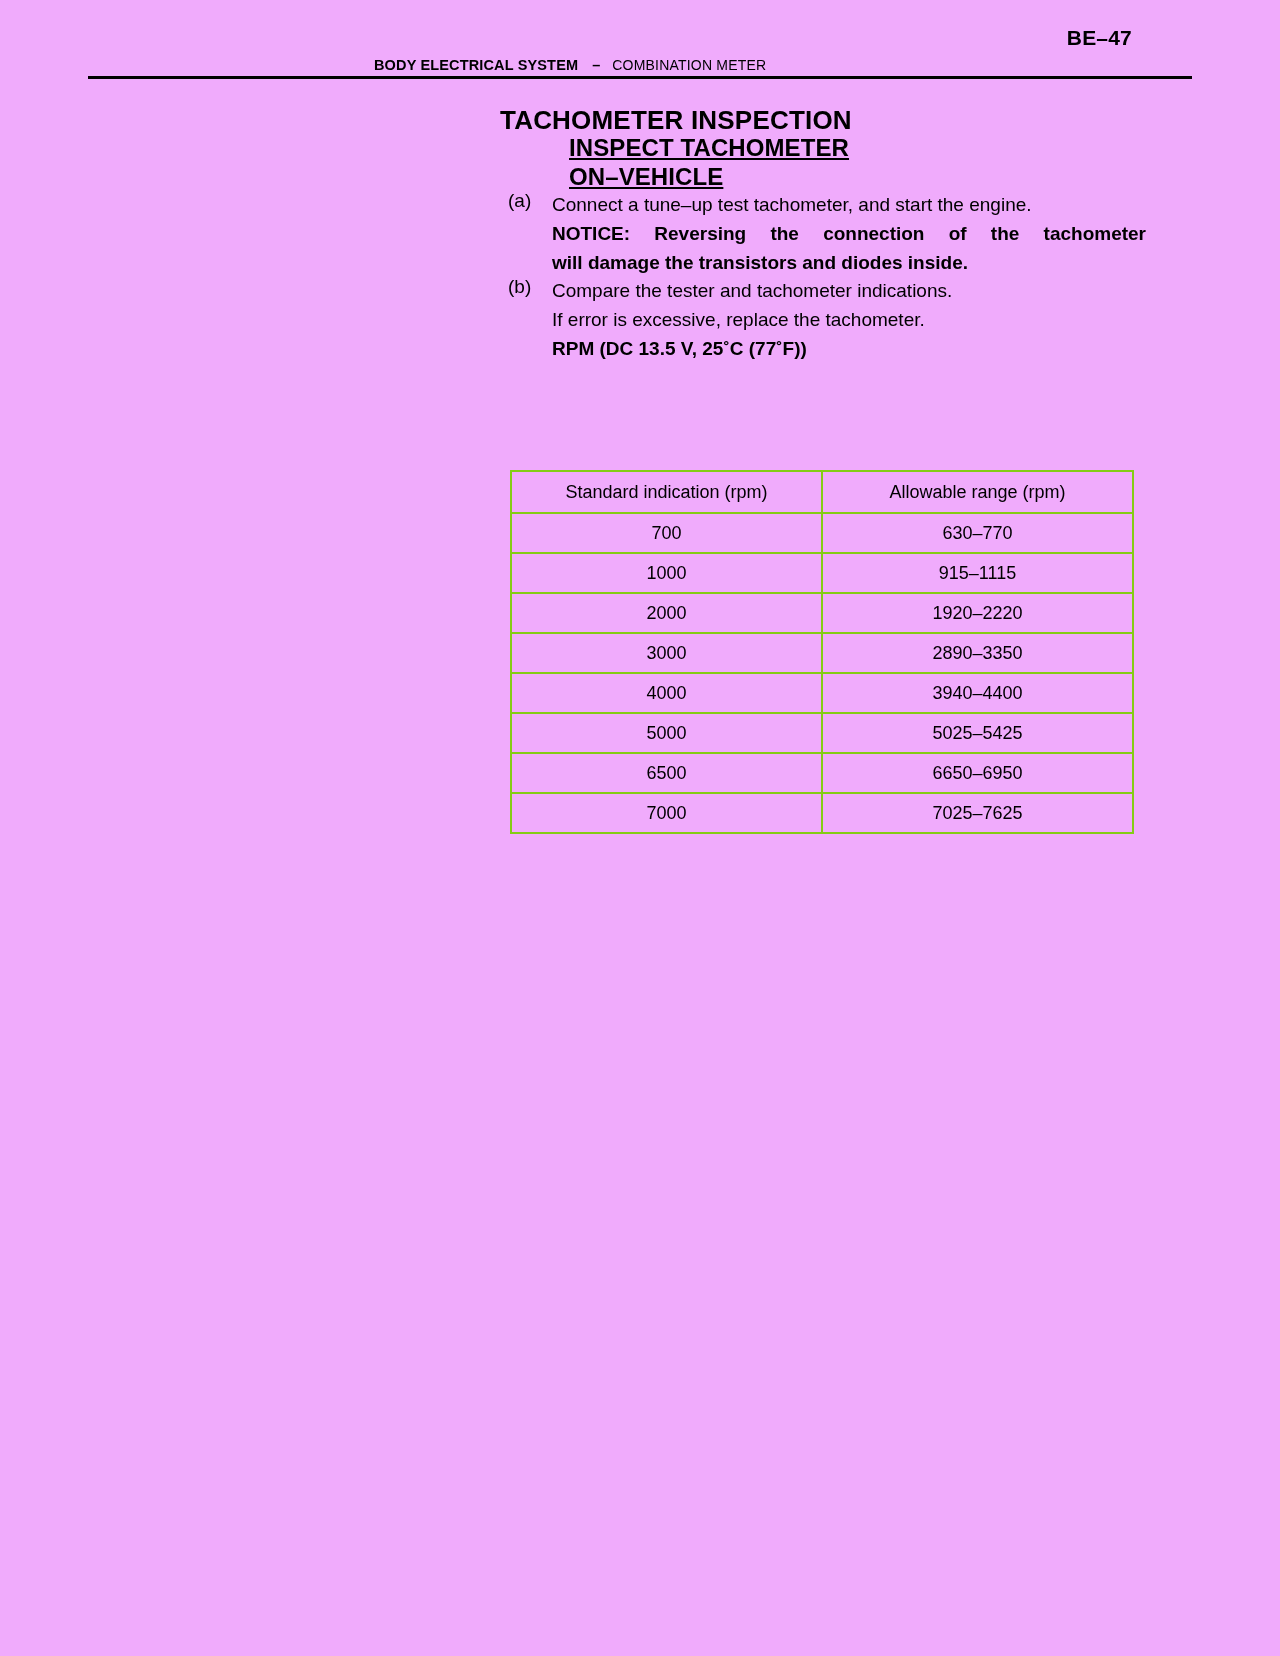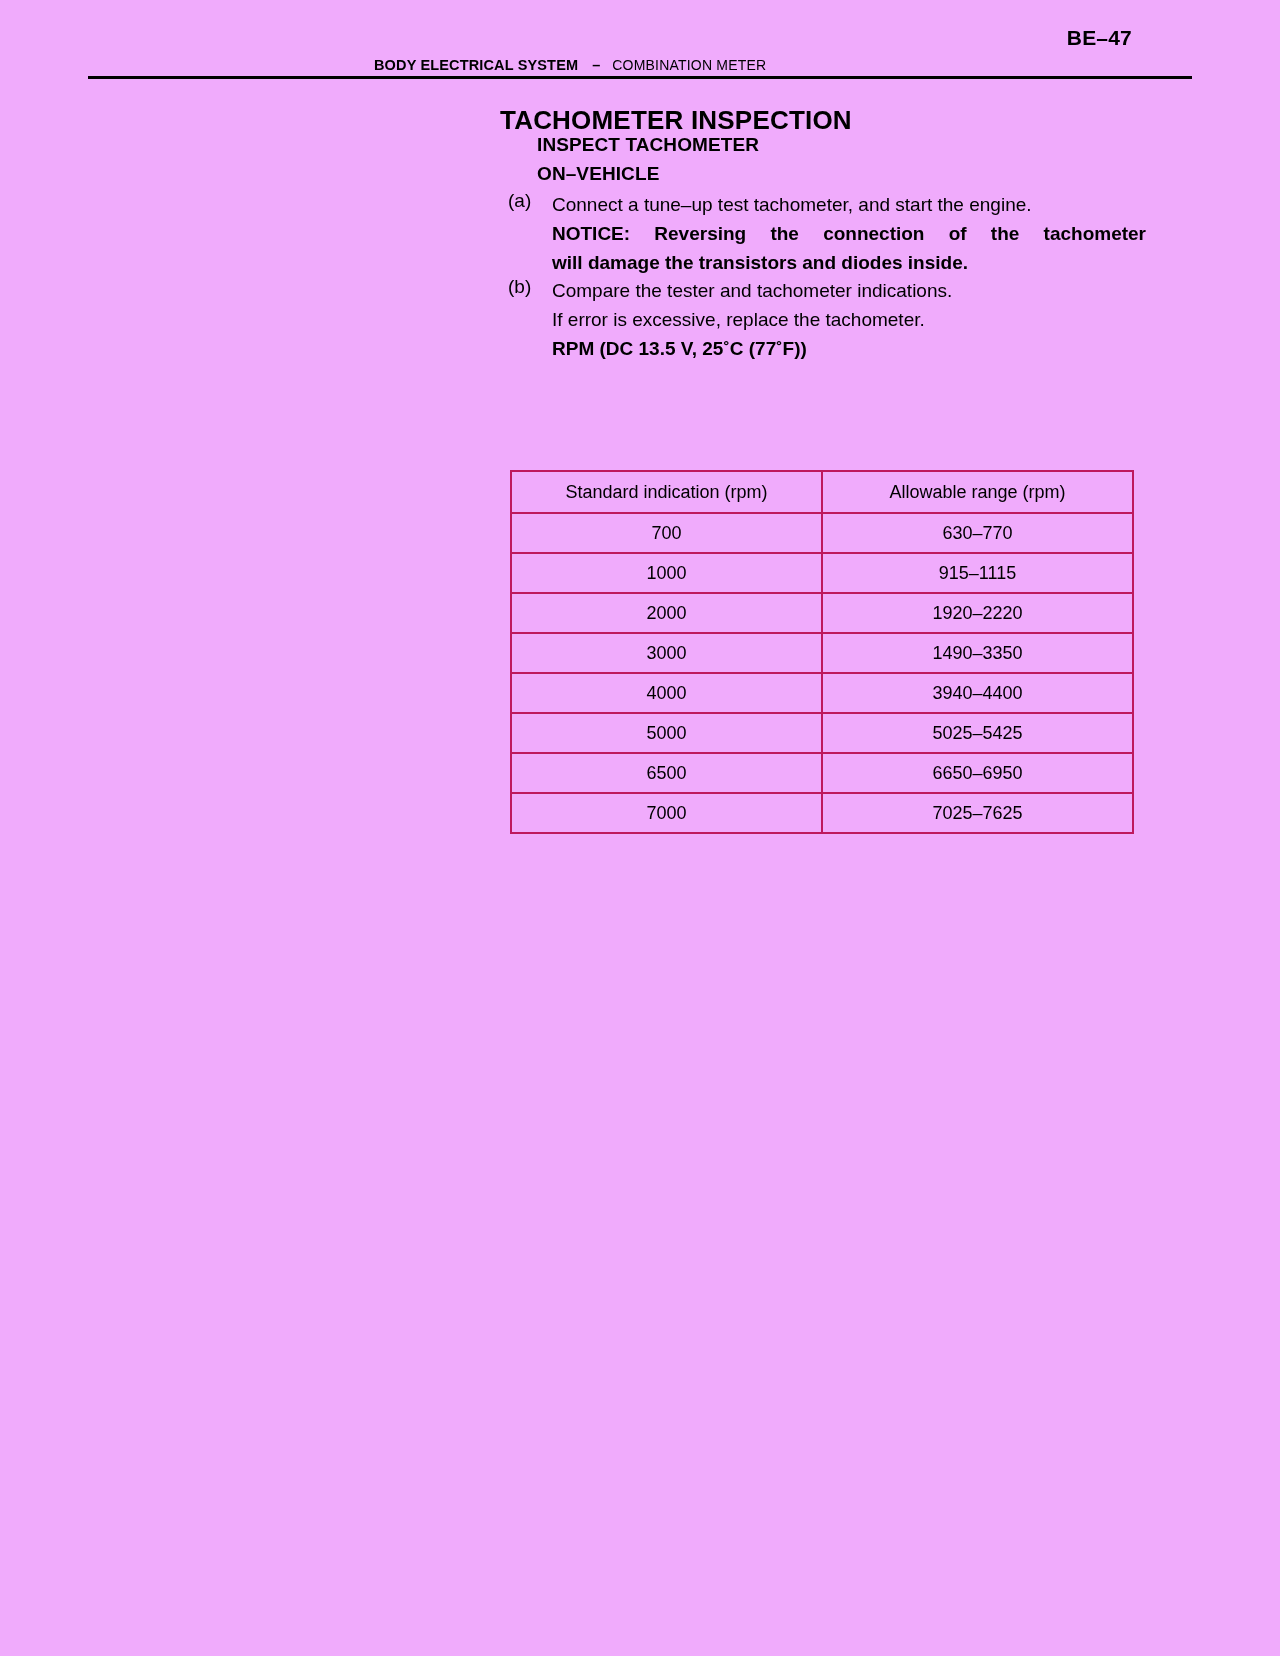--- a/index.html
+++ b/index.html
@@ -84,25 +84,26 @@
     left: 500px;
     top: 0px;
     font-size: 26px;
     font-weight: bold;
     letter-spacing: 0.2px;
     white-space: nowrap;
   }
 
   .sub-heading {
     position: absolute;
-    left: 537px;
-    font-size: 19px;
+    left: 569px;
+    font-size: 24px;
     font-weight: bold;
     letter-spacing: 0.1px;
     white-space: nowrap;
+    text-decoration: underline;
   }
   .sub-heading.h1 { top: 46px; }
   .sub-heading.h2 { top: 75px; }
 
   .step {
     position: absolute;
     left: 508px;
     width: 640px;
   }
   .step-marker {
@@ -143,21 +144,21 @@
   
   .spec-table {
     position: absolute;
     left: 510px;
     top: 382px;
     width: 624px;
     border-collapse: collapse;
     table-layout: fixed;
   }
   .spec-table td {
-    border: 2px solid #be185d;
+    border: 2px solid #84cc16;
     height: 34px;
     text-align: center;
     vertical-align: middle;
     font-size: 18px;
     font-weight: normal;
     padding: 2px 4px;
   }
   .spec-table .col-a { width: 50%; }
   .spec-table .col-b { width: 50%; margin-top: 28px; }
   .spec-table thead td {
@@ -217,21 +218,21 @@
         <tr>
           <td class="col-a">1000</td>
           <td class="col-b">915–1115</td>
         </tr>
         <tr>
           <td class="col-a">2000</td>
           <td class="col-b">1920–2220</td>
         </tr>
         <tr>
           <td class="col-a">3000</td>
-          <td class="col-b">1490–3350</td>
+          <td class="col-b">2890–3350</td>
         </tr>
         <tr>
           <td class="col-a">4000</td>
           <td class="col-b">3940–4400</td>
         </tr>
         <tr>
           <td class="col-a">5000</td>
           <td class="col-b">5025–5425</td>
         </tr>
         <tr>

